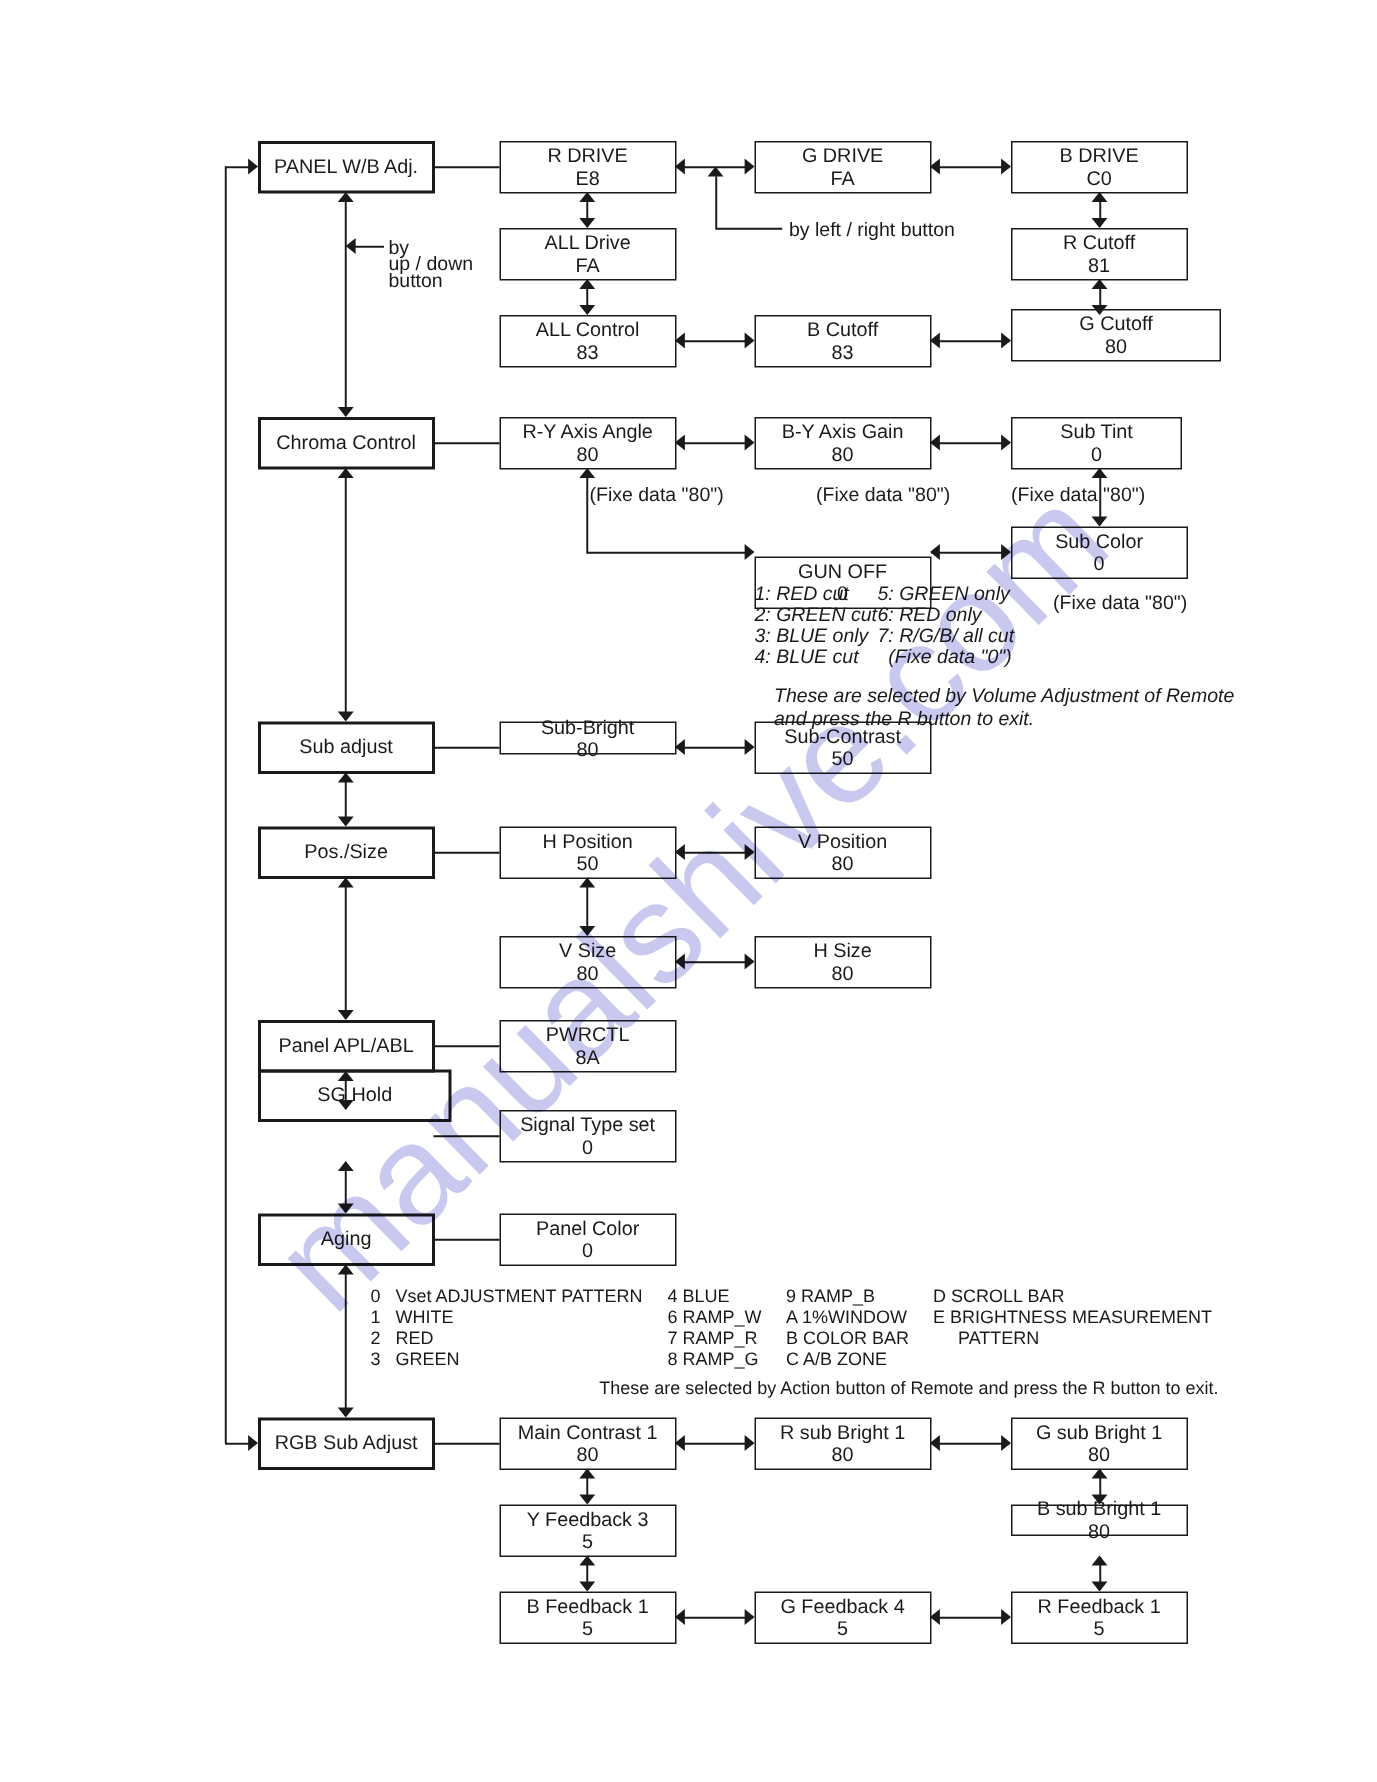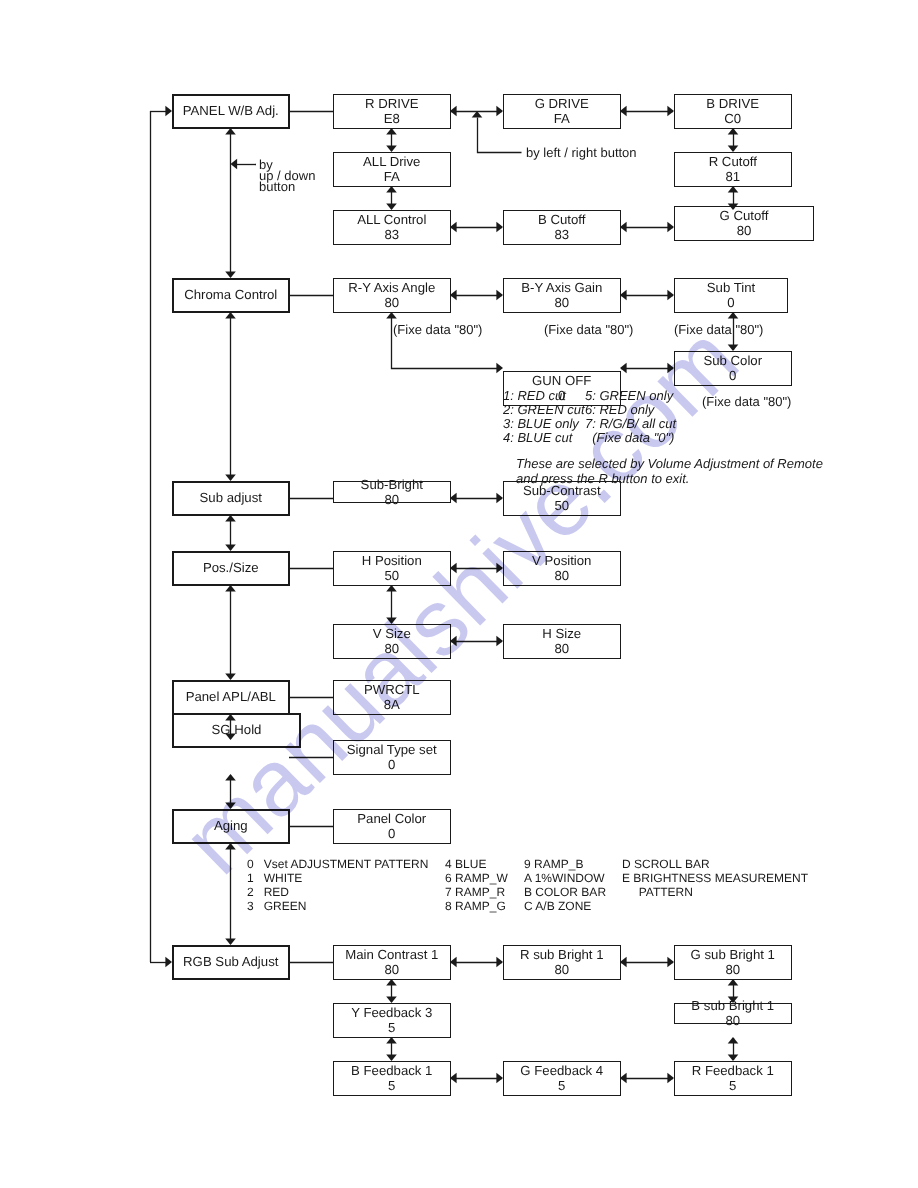--- a/index.html
+++ b/index.html
@@ -329,14 +329,15 @@
 <div class="gfoot first">These are selected by Volume Adjustment of Remote</div>
 <div class="gfoot">and press the R button to exit.</div>
   </div>
 
   <div id="aging-legend">
 <div class="agcol" style="left:247px"><div class="agrow"><span class="agk">0</span><span class="aggap">   </span><span class="agv">Vset ADJUSTMENT PATTERN</span></div><div class="agrow"><span class="agk">1</span><span class="aggap">   </span><span class="agv">WHITE</span></div><div class="agrow"><span class="agk">2</span><span class="aggap">   </span><span class="agv">RED</span></div><div class="agrow"><span class="agk">3</span><span class="aggap">   </span><span class="agv">GREEN</span></div></div>
 <div class="agcol" style="left:445px"><div class="agrow"><span class="agk">4</span><span class="aggap"> </span><span class="agv">BLUE</span></div><div class="agrow"><span class="agk">6</span><span class="aggap"> </span><span class="agv">RAMP_W</span></div><div class="agrow"><span class="agk">7</span><span class="aggap"> </span><span class="agv">RAMP_R</span></div><div class="agrow"><span class="agk">8</span><span class="aggap"> </span><span class="agv">RAMP_G</span></div></div>
 <div class="agcol" style="left:524px"><div class="agrow"><span class="agk">9</span><span class="aggap"> </span><span class="agv">RAMP_B</span></div><div class="agrow"><span class="agk">A</span><span class="aggap"> </span><span class="agv">1%WINDOW</span></div><div class="agrow"><span class="agk">B</span><span class="aggap"> </span><span class="agv">COLOR BAR</span></div><div class="agrow"><span class="agk">C</span><span class="aggap"> </span><span class="agv">A/B ZONE</span></div></div>
 <div class="agcol" style="left:622px"><div class="agrow"><span class="agk">D</span><span class="aggap"> </span><span class="agv">SCROLL BAR</span></div><div class="agrow"><span class="agk">E</span><span class="aggap"> </span><span class="agv">BRIGHTNESS MEASUREMENT</span></div><div class="agrow"><span class="agk"></span><span class="aggap"> </span><span class="agv">    PATTERN</span></div><div class="agrow"><span class="agk"></span><span class="aggap"> </span><span class="agv"></span></div></div>
   </div>
+  <div id="aging-footer">These are selected by Action button of Remote and press the R button to exit.</div>
 
 </div>
 
 </body></html>

